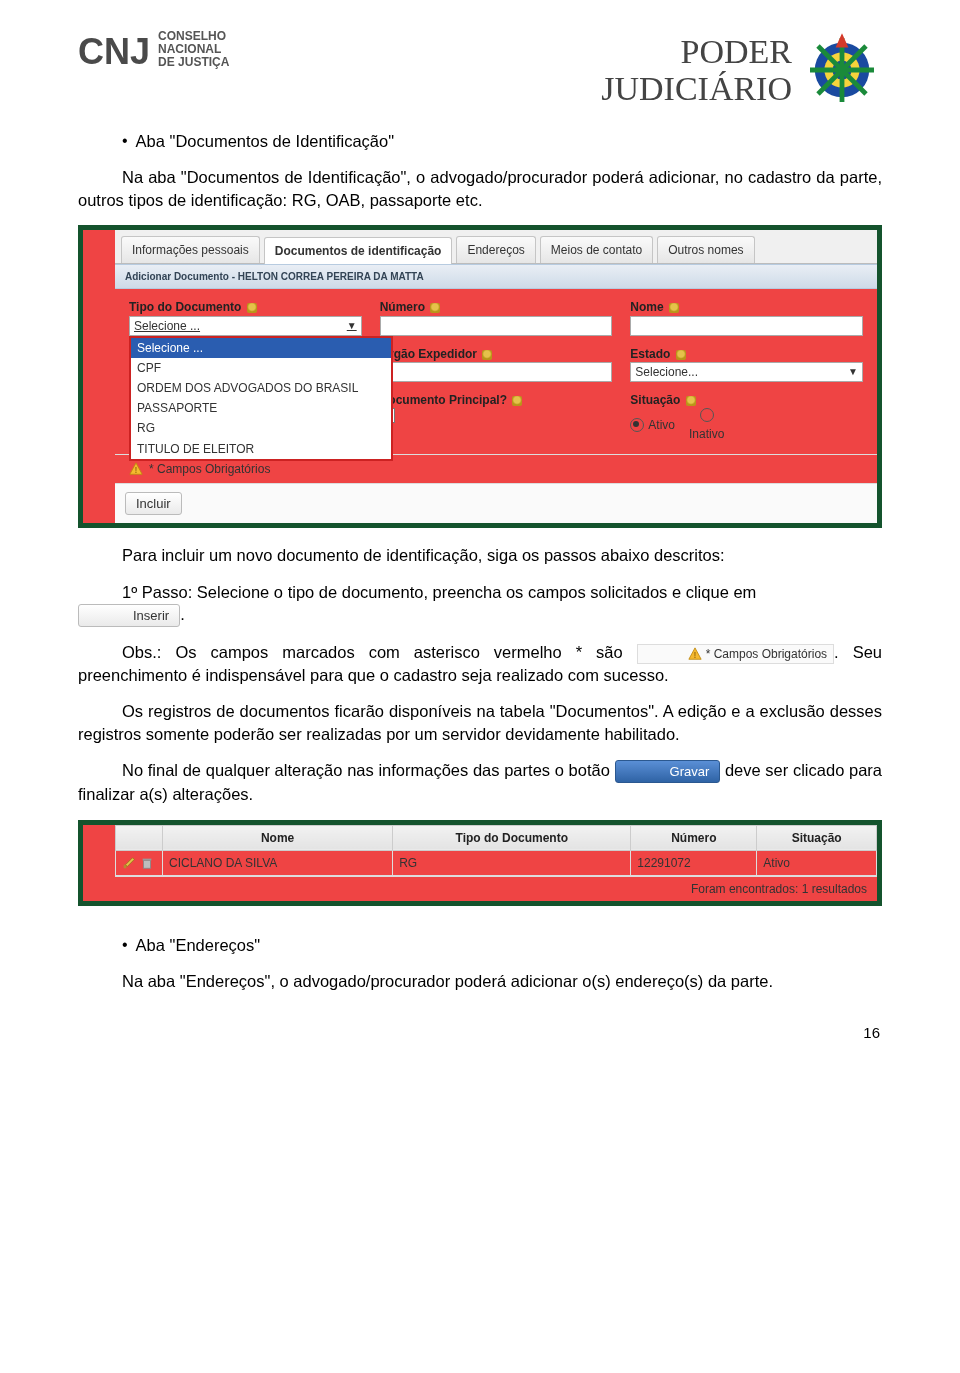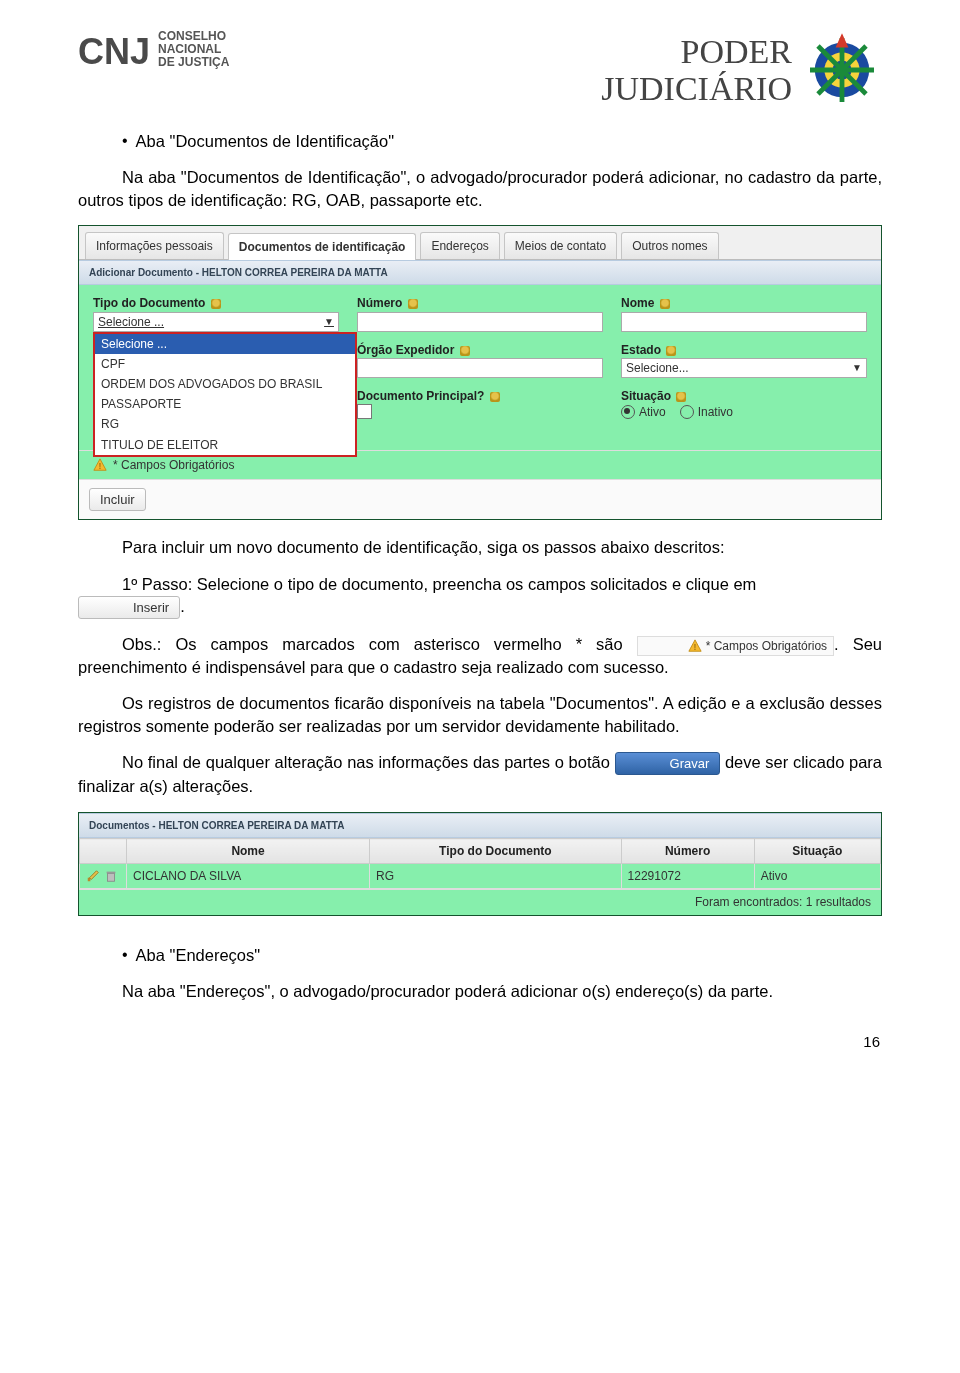--- a/index.html
+++ b/index.html
@@ -112,25 +112,26 @@
     color:#333;
     vertical-align: middle;
   }
   .warn-icon {
     display:inline-block;
     width:14px;height:14px;
   }
 
   
   .shot {
-    border: 1px solid #14532d;
-    background: #86efac;
+    border: 5px solid #14532d;
+    background: #ef4444;
     font-size: 12px;
     color: #333;
     margin: 6px 0 16px 0;
+    padding-left: 32px;
   }
   .tabs {
     display:flex;
     gap:4px;
     padding:6px 6px 0 6px;
     border-bottom:1px solid #bcbcbc;
     background:#f0f0f0;
   }
   .tab {
     padding:5px 10px;
@@ -334,21 +335,21 @@
             <span>Selecione...</span>
             <span style="font-size:10px;">▼</span>
           </div>
           <div style="height:10px;"></div>
           <div class="fld-label"><span>Situação</span> <span class="lock"></span></div>
           <div style="display:flex;gap:14px;align-items:center;">
             <span style="display:flex;gap:4px;align-items:center;">
               <span class="radio-dot checked"></span>
               <span>Ativo</span>
             </span>
-            <span style="display:flex;gap:4px;align-items:center;">
+            <span style="display:flex;gap:4px;align-items:center;flex-direction:column;">
               <span class="radio-dot"></span>
               <span>Inativo</span>
             </span>
           </div>
         </div>
       </div>
 
       <div class="campos-row">
         <span class="warn-icon">
           <svg viewBox="0 0 16 16">
@@ -385,21 +386,20 @@
 
     <p class="para">Os registros de documentos ficarão disponíveis na tabela "Documentos". A edição e a exclusão desses registros somente poderão ser realizadas por um servidor devidamente habilitado.</p>
 
     <p class="para">
       <span>No final de qualquer alteração nas informações das partes o botão </span>
       <span class="btn-blue inline-img">Gravar</span>
       <span> deve ser clicado para finalizar a(s) alterações.</span>
     </p>
 
     <div class="shot">
-      <div class="sec-title">Documentos - HELTON CORREA PEREIRA DA MATTA</div>
       <table class="tbl">
         <thead>
           <tr>
             <th style="width:34px;"></th>
             <th>Nome</th>
             <th>Tipo do Documento</th>
             <th>Número</th>
             <th>Situação</th>
           </tr>
         </thead>

